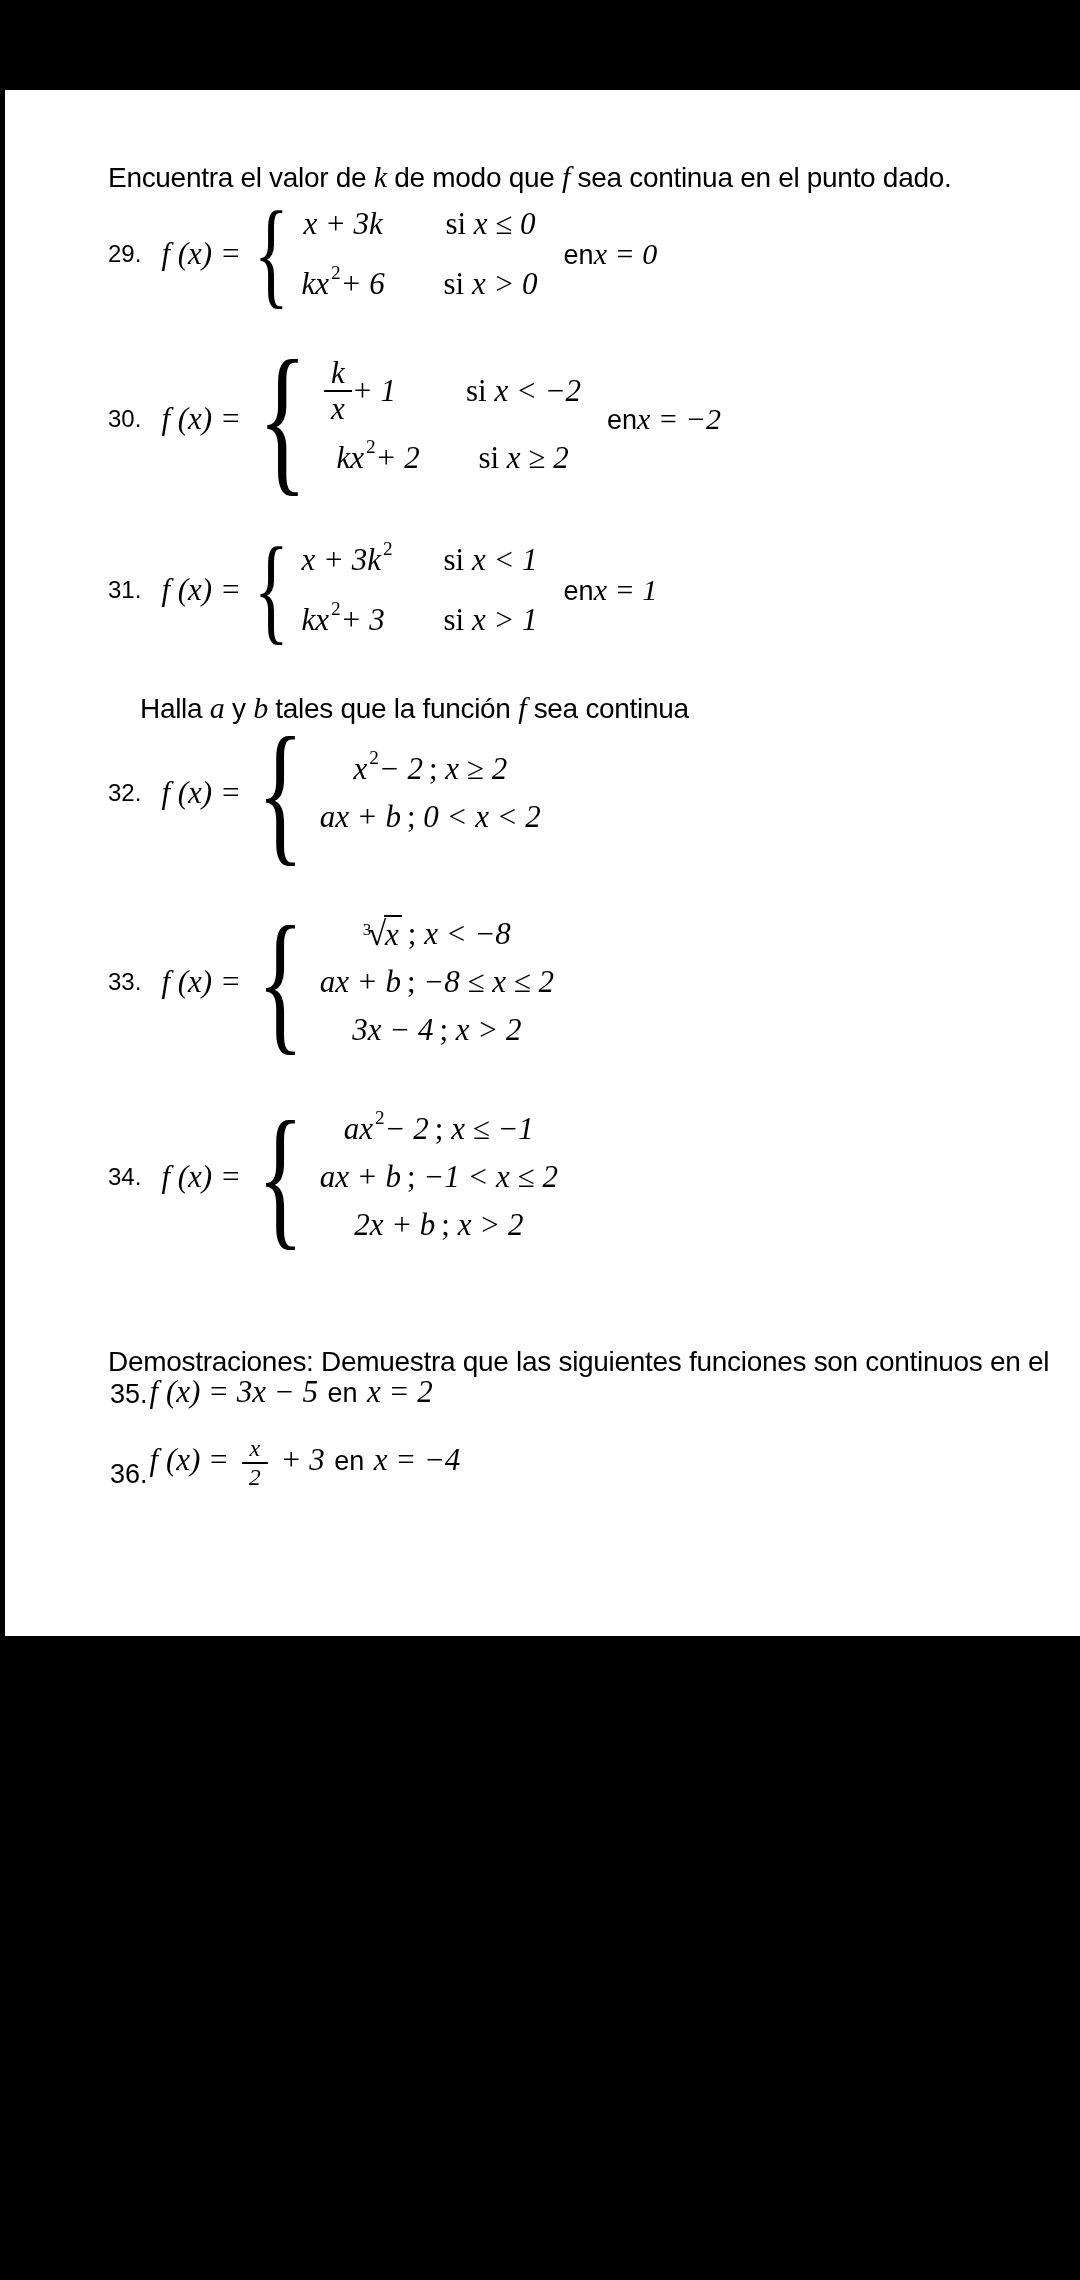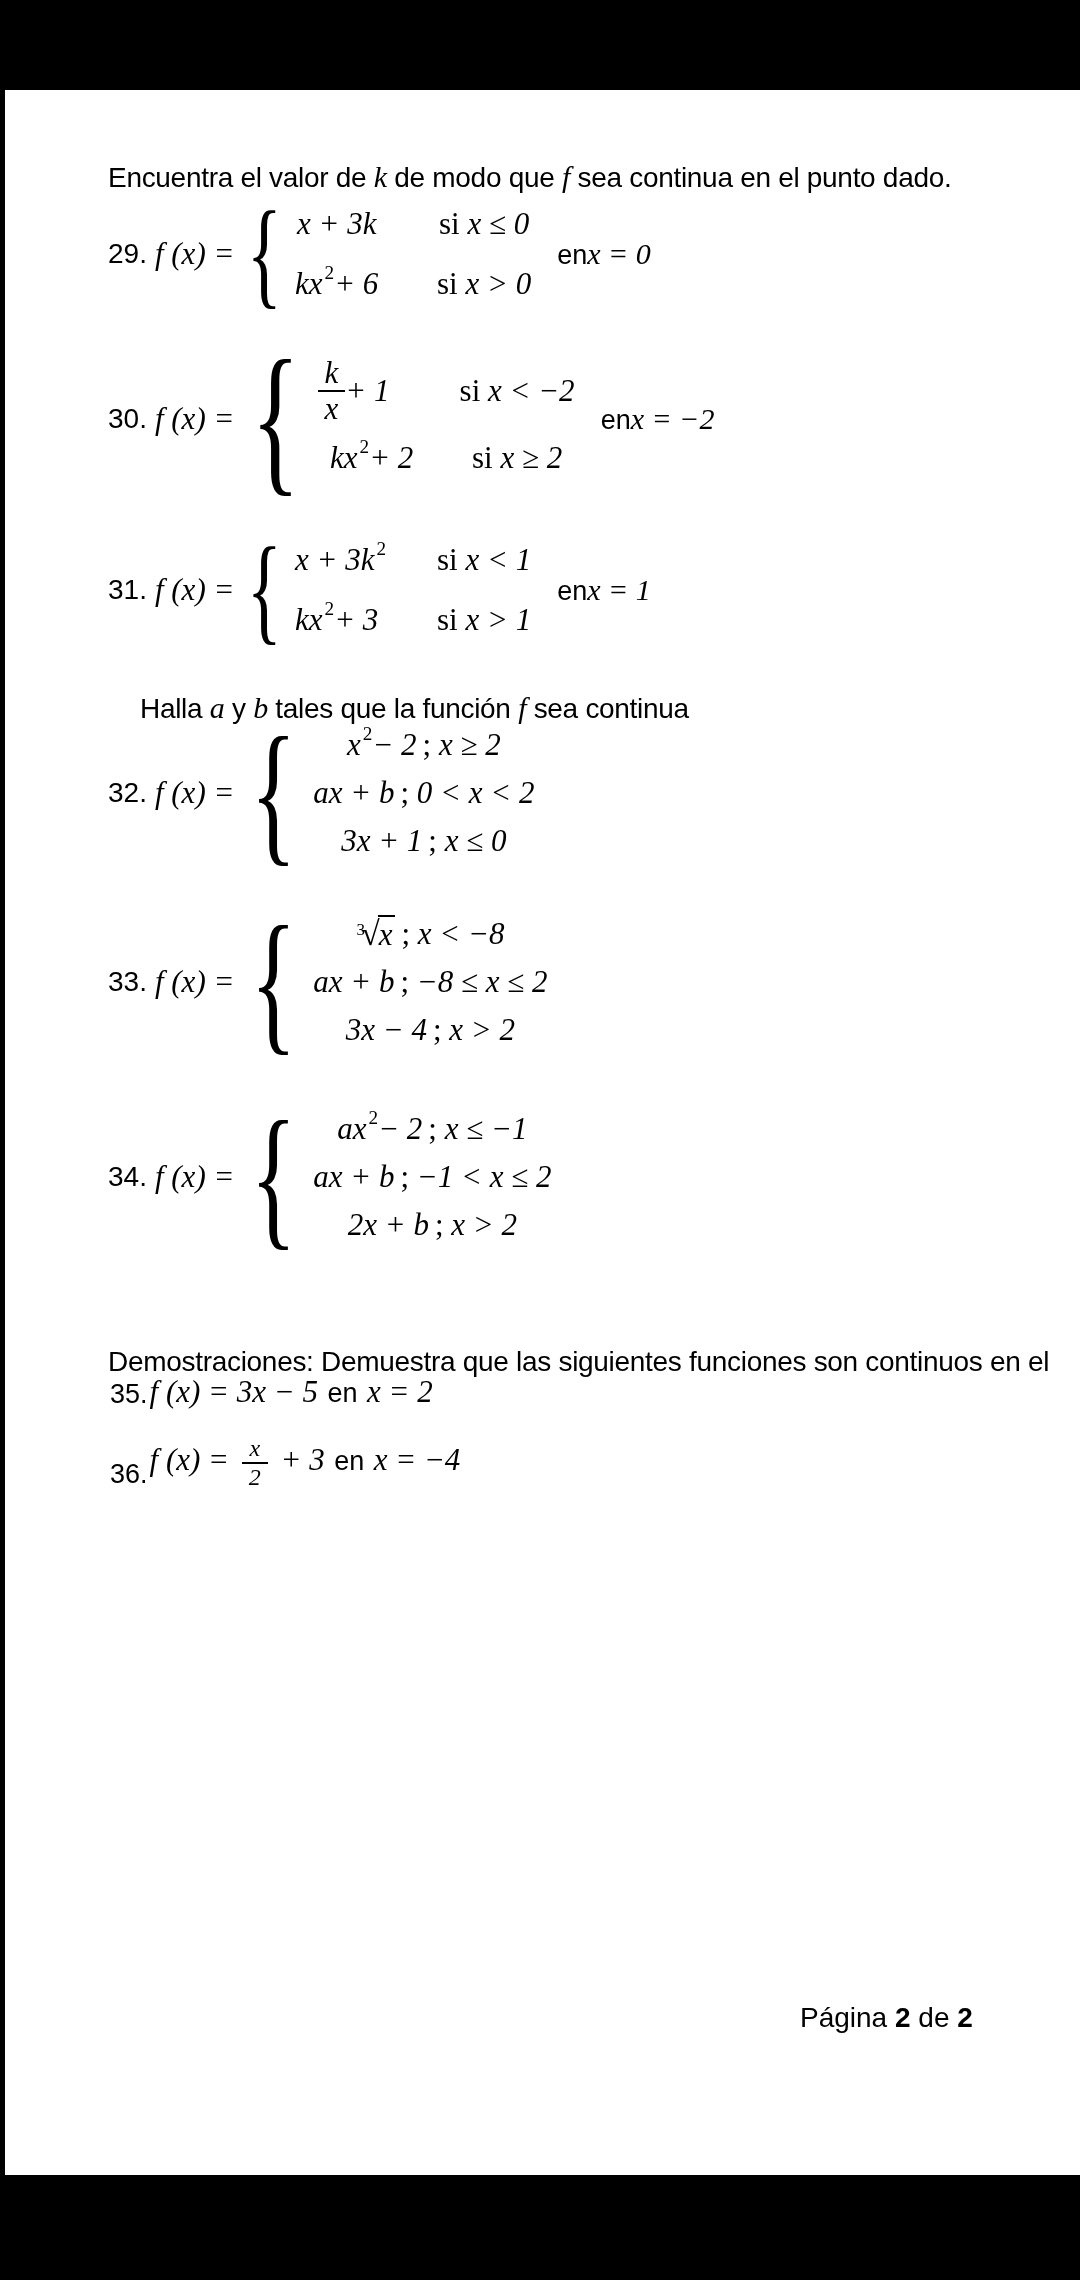--- a/index.html
+++ b/index.html
@@ -1,33 +1,33 @@
 <!DOCTYPE html>
 <html><head>
 <meta charset="utf-8">
 <style>
   html,body{margin:0;padding:0;background:#000;}
   .screen{position:relative;width:1080px;height:2280px;background:#000;overflow:hidden;
           font-family:"Liberation Sans",sans-serif;color:#000;}
-  .page{position:absolute;left:5px;top:90px;width:1075px;height:2085px;background:#ffffff;overflow:hidden;}
+  .page{position:absolute;left:5px;top:90px;width:1075px;height:1546px;background:#ffffff;overflow:hidden;}
   .bar{position:absolute;left:0;width:1080px;background:#000;}
   .bar.top{top:0;height:90px;}
   .bar.bottom{top:2175px;height:105px;}
 
   .block{position:absolute;left:103px;}
 
   .heading{font-size:28px;letter-spacing:-0.3px;white-space:nowrap;line-height:34px;}
   .heading .it{font-family:"Liberation Serif",serif;font-style:italic;font-size:30px;}
   #h1{top:70px;}
   #h2{top:601px;margin-left:32px;}
   #h3{top:1219px;width:972px;overflow:hidden;margin-top:36px;}
 
   
   .problem{display:flex;align-items:center;}
-  .pnum{font-size:28px;margin-right:8px;white-space:nowrap;}
+  .pnum{font-size:24px;margin-right:20px;white-space:nowrap;}
   .fx{font-family:"Liberation Serif",serif;font-style:italic;font-size:31px;margin-right:2px;white-space:nowrap;}
   .brace{font-family:"Liberation Serif",serif;font-weight:400;line-height:0.88;
          transform:scaleX(0.62);transform-origin:center;margin:0 2px 0 0;}
   .rows-2 .brace{font-size:118px;}
   .rows-3 .brace{font-size:156px;}
   #p30 .brace{font-size:165px;}
   .rows{display:flex;flex-direction:column;justify-content:center;}
   .rows-2 .rows{gap:12px;align-items:center;}
   .rows-3 .rows{gap:0;}
   .row{display:flex;align-items:center;font-family:"Liberation Serif",serif;font-size:31px;height:48px;white-space:nowrap;}
@@ -180,26 +180,20 @@
               <span class="part it"> − 2</span>
             </span>
             <span class="cond"><span class="part rm"> ; </span><span class="part it">x ≥ 2</span></span>
           </div>
           <div class="row">
             <span class="expr">
               <span class="part it">ax + b</span>
             </span>
             <span class="cond"><span class="part rm"> ; </span><span class="part it">0 &lt; x &lt; 2</span></span>
           </div>
-          <div class="row">
-            <span class="expr">
-              <span class="part it">3x + 1</span>
-            </span>
-            <span class="cond"><span class="part rm"> ; </span><span class="part it">x ≤ 0</span></span>
-          </div>
         </div>
       </div>
     <div class="block problem cases-center rows-3" id="p33">
         <span class="pnum sans">33.</span>
         <span class="fx">f (x) =</span>
         <span class="brace">{</span>
         <div class="rows">
           <div class="row">
             <span class="expr">
               <span class="root">

